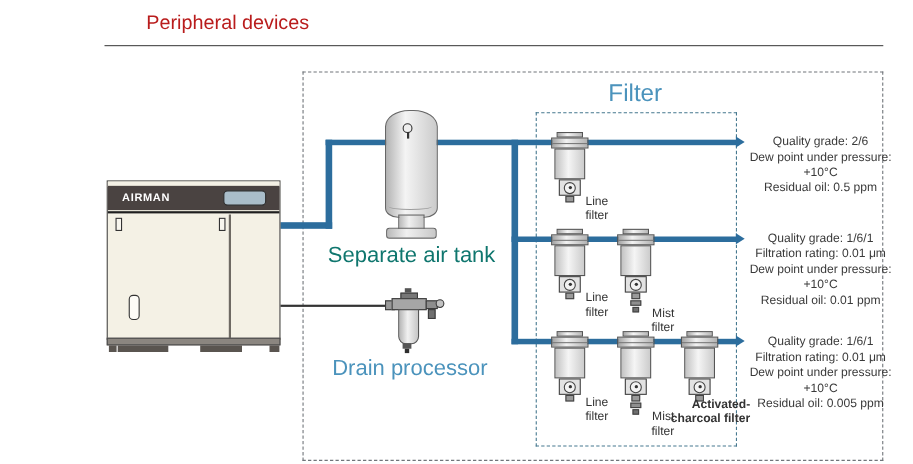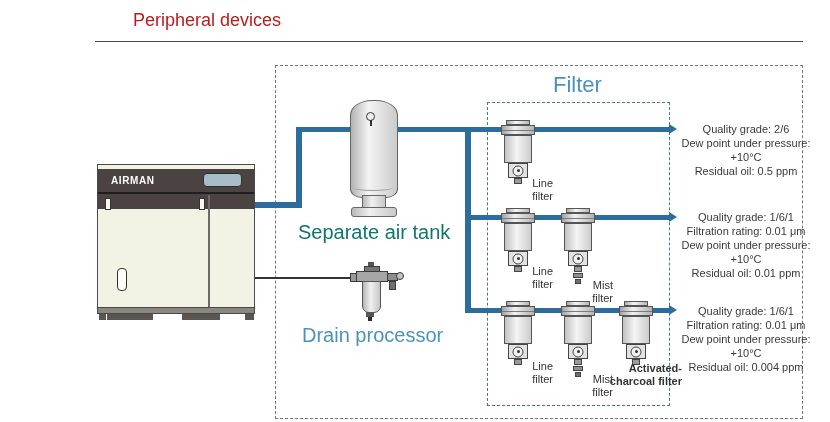--- a/index.html
+++ b/index.html
@@ -27,21 +27,21 @@
   .p-row2{left:465px;top:215px;width:207px;height:5px;}
   .p-row3{left:465px;top:308px;width:207px;height:5px;}
   .pipe-arrow{width:0;height:0;border-top:5px solid transparent;border-bottom:5px solid transparent;border-left:8px solid #2c6d9d;}
   .a-row1{left:669px;top:124px;}
   .a-row2{left:669px;top:212px;}
   .a-row3{left:669px;top:305px;}
 
   
   .comp{left:97px;top:164px;width:158px;height:145px;background:#f4f1e5;border:1px solid #4a4a4a;box-sizing:border-box;}
   .comp-topstrip{left:0;top:0;width:100%;height:4px;background:#f4f1e5;border-bottom:1px solid #9a958d;}
-  .comp-header{left:0;top:4px;width:100%;height:40px;background:#4a4341;}
+  .comp-header{left:0;top:4px;width:100%;height:22px;background:#4a4341;}
   .comp-brand{left:13px;top:6px;font-size:10px;font-weight:bold;color:#ffffff;letter-spacing:.6px;}
   .comp-display{right:12px;top:4px;width:37px;height:12px;background:#a9bdc9;border:1.5px solid #2e2e2e;border-radius:4px;}
   .comp-sep{left:0;top:27px;width:100%;height:2px;background:#1f1f1f;}
   .comp-divider{left:110px;top:30px;width:1.5px;height:113px;background:#6e6a63;}
   .comp-handle{width:4px;height:10px;background:#f8f6ee;border:1.5px solid #333;}
   .h1{left:7px;top:33px;} .h2{left:101px;top:33px;}
   .comp-slot{left:19px;top:103px;width:8px;height:21px;background:#fdfcf7;border:1.5px solid #333;border-radius:4px;}
   .comp-base{left:97px;top:307px;width:158px;height:7px;background:#8b8680;border:1px solid #4a4a4a;box-sizing:border-box;}
   .comp-foot{height:6px;background:#5a5550;top:314px;}
   .f-a{left:99px;width:7px;} .f-b{left:107px;width:46px;} .f-c{left:182px;width:38px;} .f-d{left:245px;width:9px;}
@@ -236,16 +236,16 @@
     <div>Filtration rating: 0.01 μm</div>
     <div>Dew point under pressure:</div>
     <div>+10°C</div>
     <div>Residual oil: 0.01 ppm</div>
   </div>
   <div class="outblock" style="top:304px;">
     <div>Quality grade: 1/6/1</div>
     <div>Filtration rating: 0.01 μm</div>
     <div>Dew point under pressure:</div>
     <div>+10°C</div>
-    <div>Residual oil: 0.004 ppm</div>
+    <div>Residual oil: 0.005 ppm</div>
   </div>
 
 </div>
 
 </body></html>

